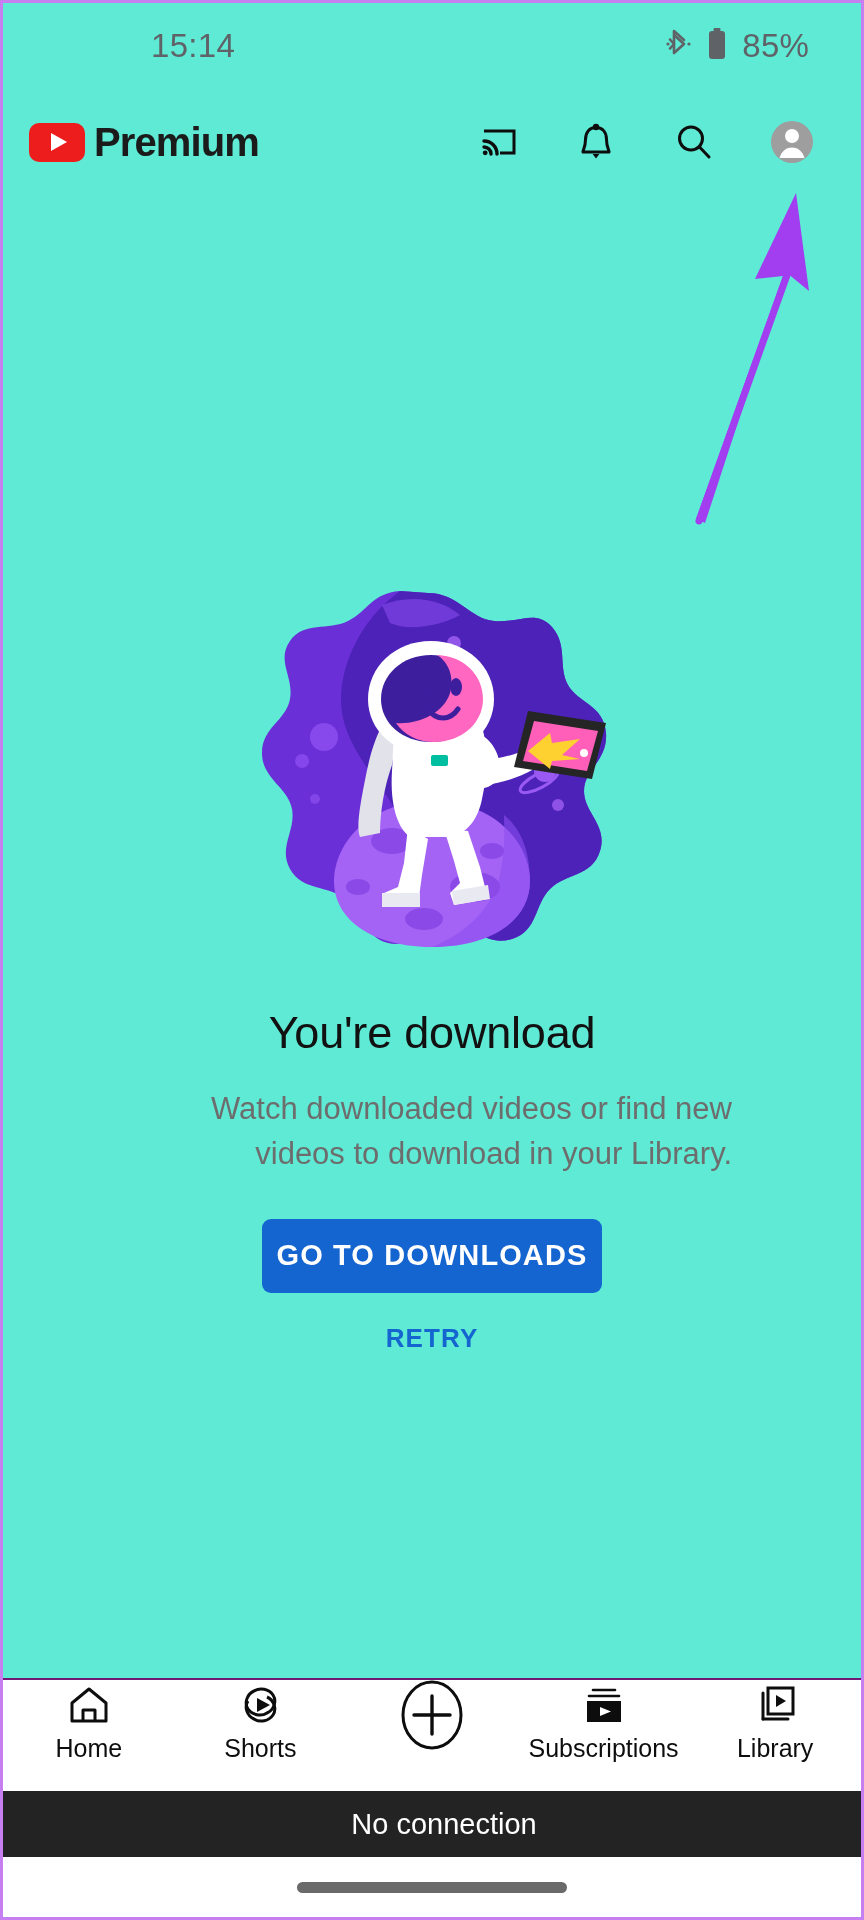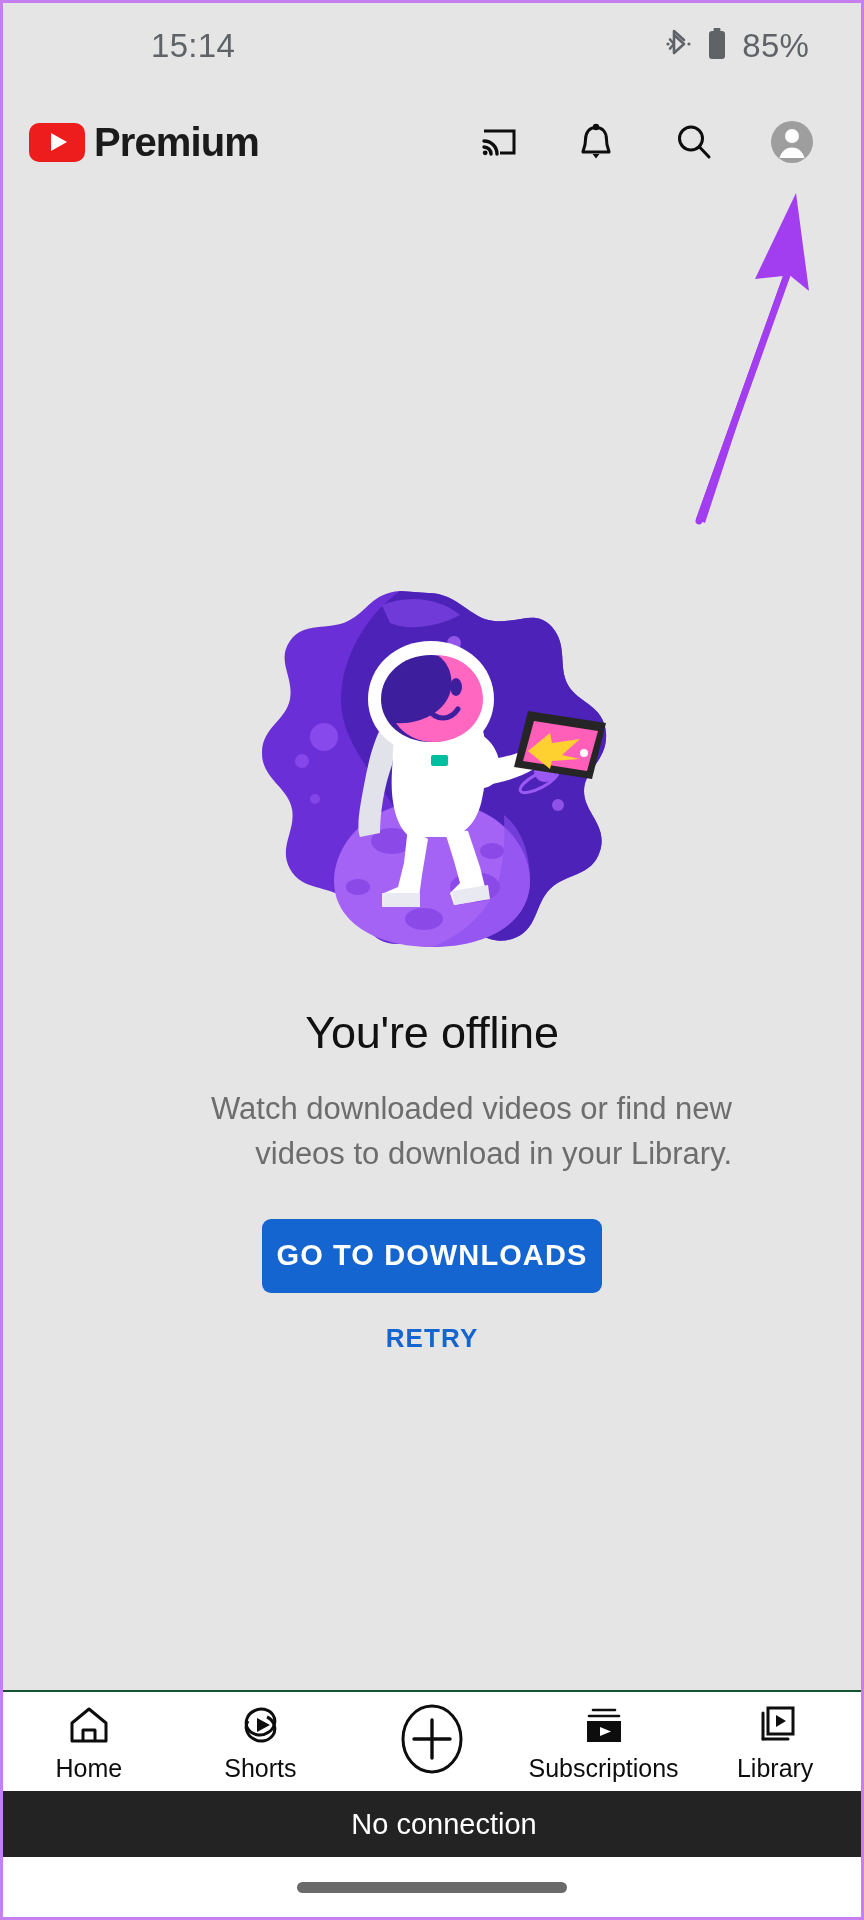--- a/index.html
+++ b/index.html
@@ -5,21 +5,21 @@
   * { margin:0; padding:0; box-sizing:border-box; }
   html, body {
     width:864px; height:1920px;
     background:#ffffff;
     font-family:"Liberation Sans", sans-serif;
     overflow:hidden;
   }
   #phone {
     position:relative;
     width:864px; height:1920px;
-    background:#e5e5e5;
+    background:#5eead4;
     border:3px solid #c57ff0;
     overflow:hidden;
   }
 
   
   #statusbar {
     position:absolute; left:0; top:0; width:858px; height:86px;
     display:flex; align-items:center; justify-content:space-between;
     padding:0 30px 0 0;
   }
@@ -82,23 +82,23 @@
     cursor:pointer;
   }
   #retry-btn {
     margin-top:30px; background:none; border:none;
     color:#1565D0; font-family:"Liberation Sans", sans-serif;
     font-size:26px; font-weight:bold; letter-spacing:1.1px; cursor:pointer;
   }
 
   
   #bottomnav {
-    position:absolute; left:0; bottom:126px; width:858px; height:101px;
-    border-top:2px solid #14532d; background:#ffffff;
-    display:flex; align-items:center;
+    position:absolute; left:0; bottom:126px; width:858px; height:113px;
+    border-top:2px solid #701a75; background:#ffffff;
+    display:flex; 
   }
   .nav-item {
     flex:1; display:flex; flex-direction:column; align-items:center; gap:6px;
   }
   .nav-label { font-size:25px; color:#0d0d0d; }
   .nav-icon { height:48px; display:flex; align-items:flex-end; justify-content:center; }
 
   
   #toast {
     position:absolute; left:0; bottom:60px; width:858px; height:66px;
@@ -266,21 +266,21 @@
         <path d="M196 134 C204 146 218 146 226 134" fill="none" stroke="#3d1f9e" stroke-width="5" stroke-linecap="round"></path>
 
         <path d="M296 136 L374 148 L360 204 L282 192 Z" fill="#252525"></path>
         <path d="M302 146 L366 156 L355 196 L291 186 Z" fill="#ff5fb8"></path>
 
         <path d="M296 176 L318 158 L320 168 L348 164 L330 180 L348 184 L320 186 L318 194 Z" fill="#ffd130"></path>
         <circle cx="352" cy="178" r="4" fill="#ffffff"></circle>
       </svg>
     </div>
 
-    <div id="headline">You're offline</div>
+    <div id="headline">You're download</div>
     <div id="subtext">Watch downloaded videos or find new videos to download in your Library.</div>
 
     <button id="go-downloads">GO TO DOWNLOADS</button>
     <button id="retry-btn">RETRY</button>
   </div>
 
   <div id="bottomnav">
 
     <div class="nav-item">
       <span class="nav-icon">

